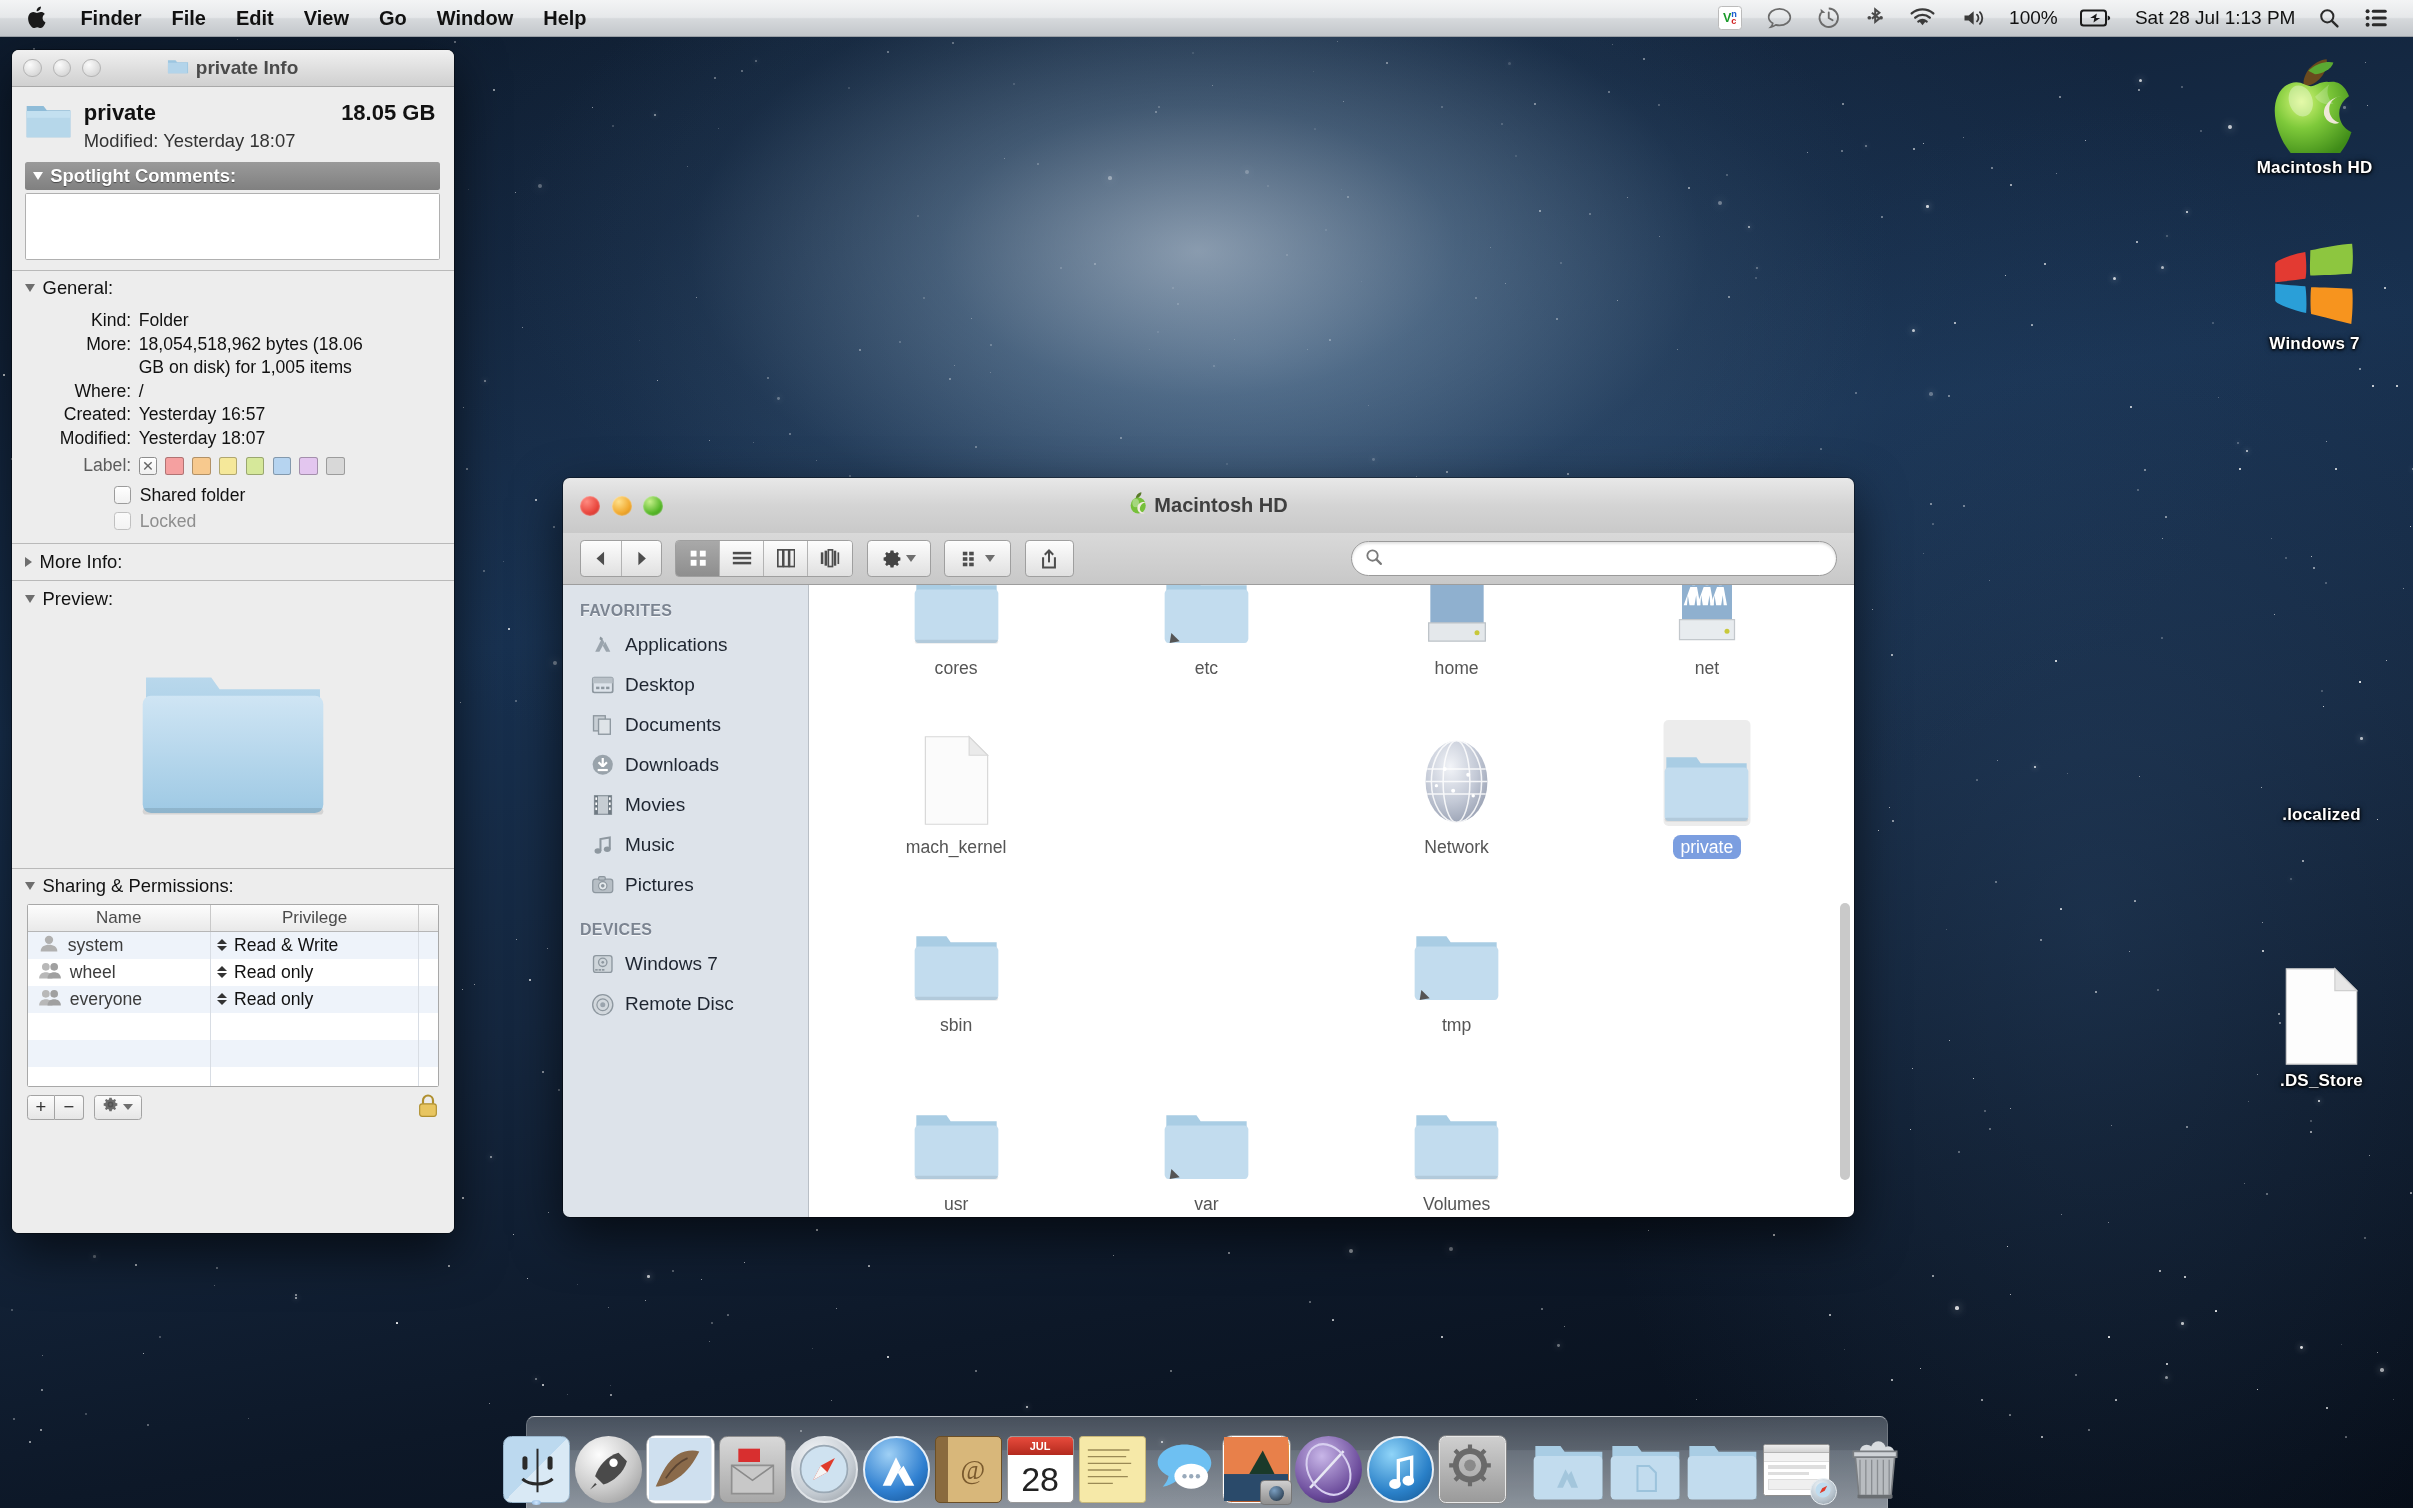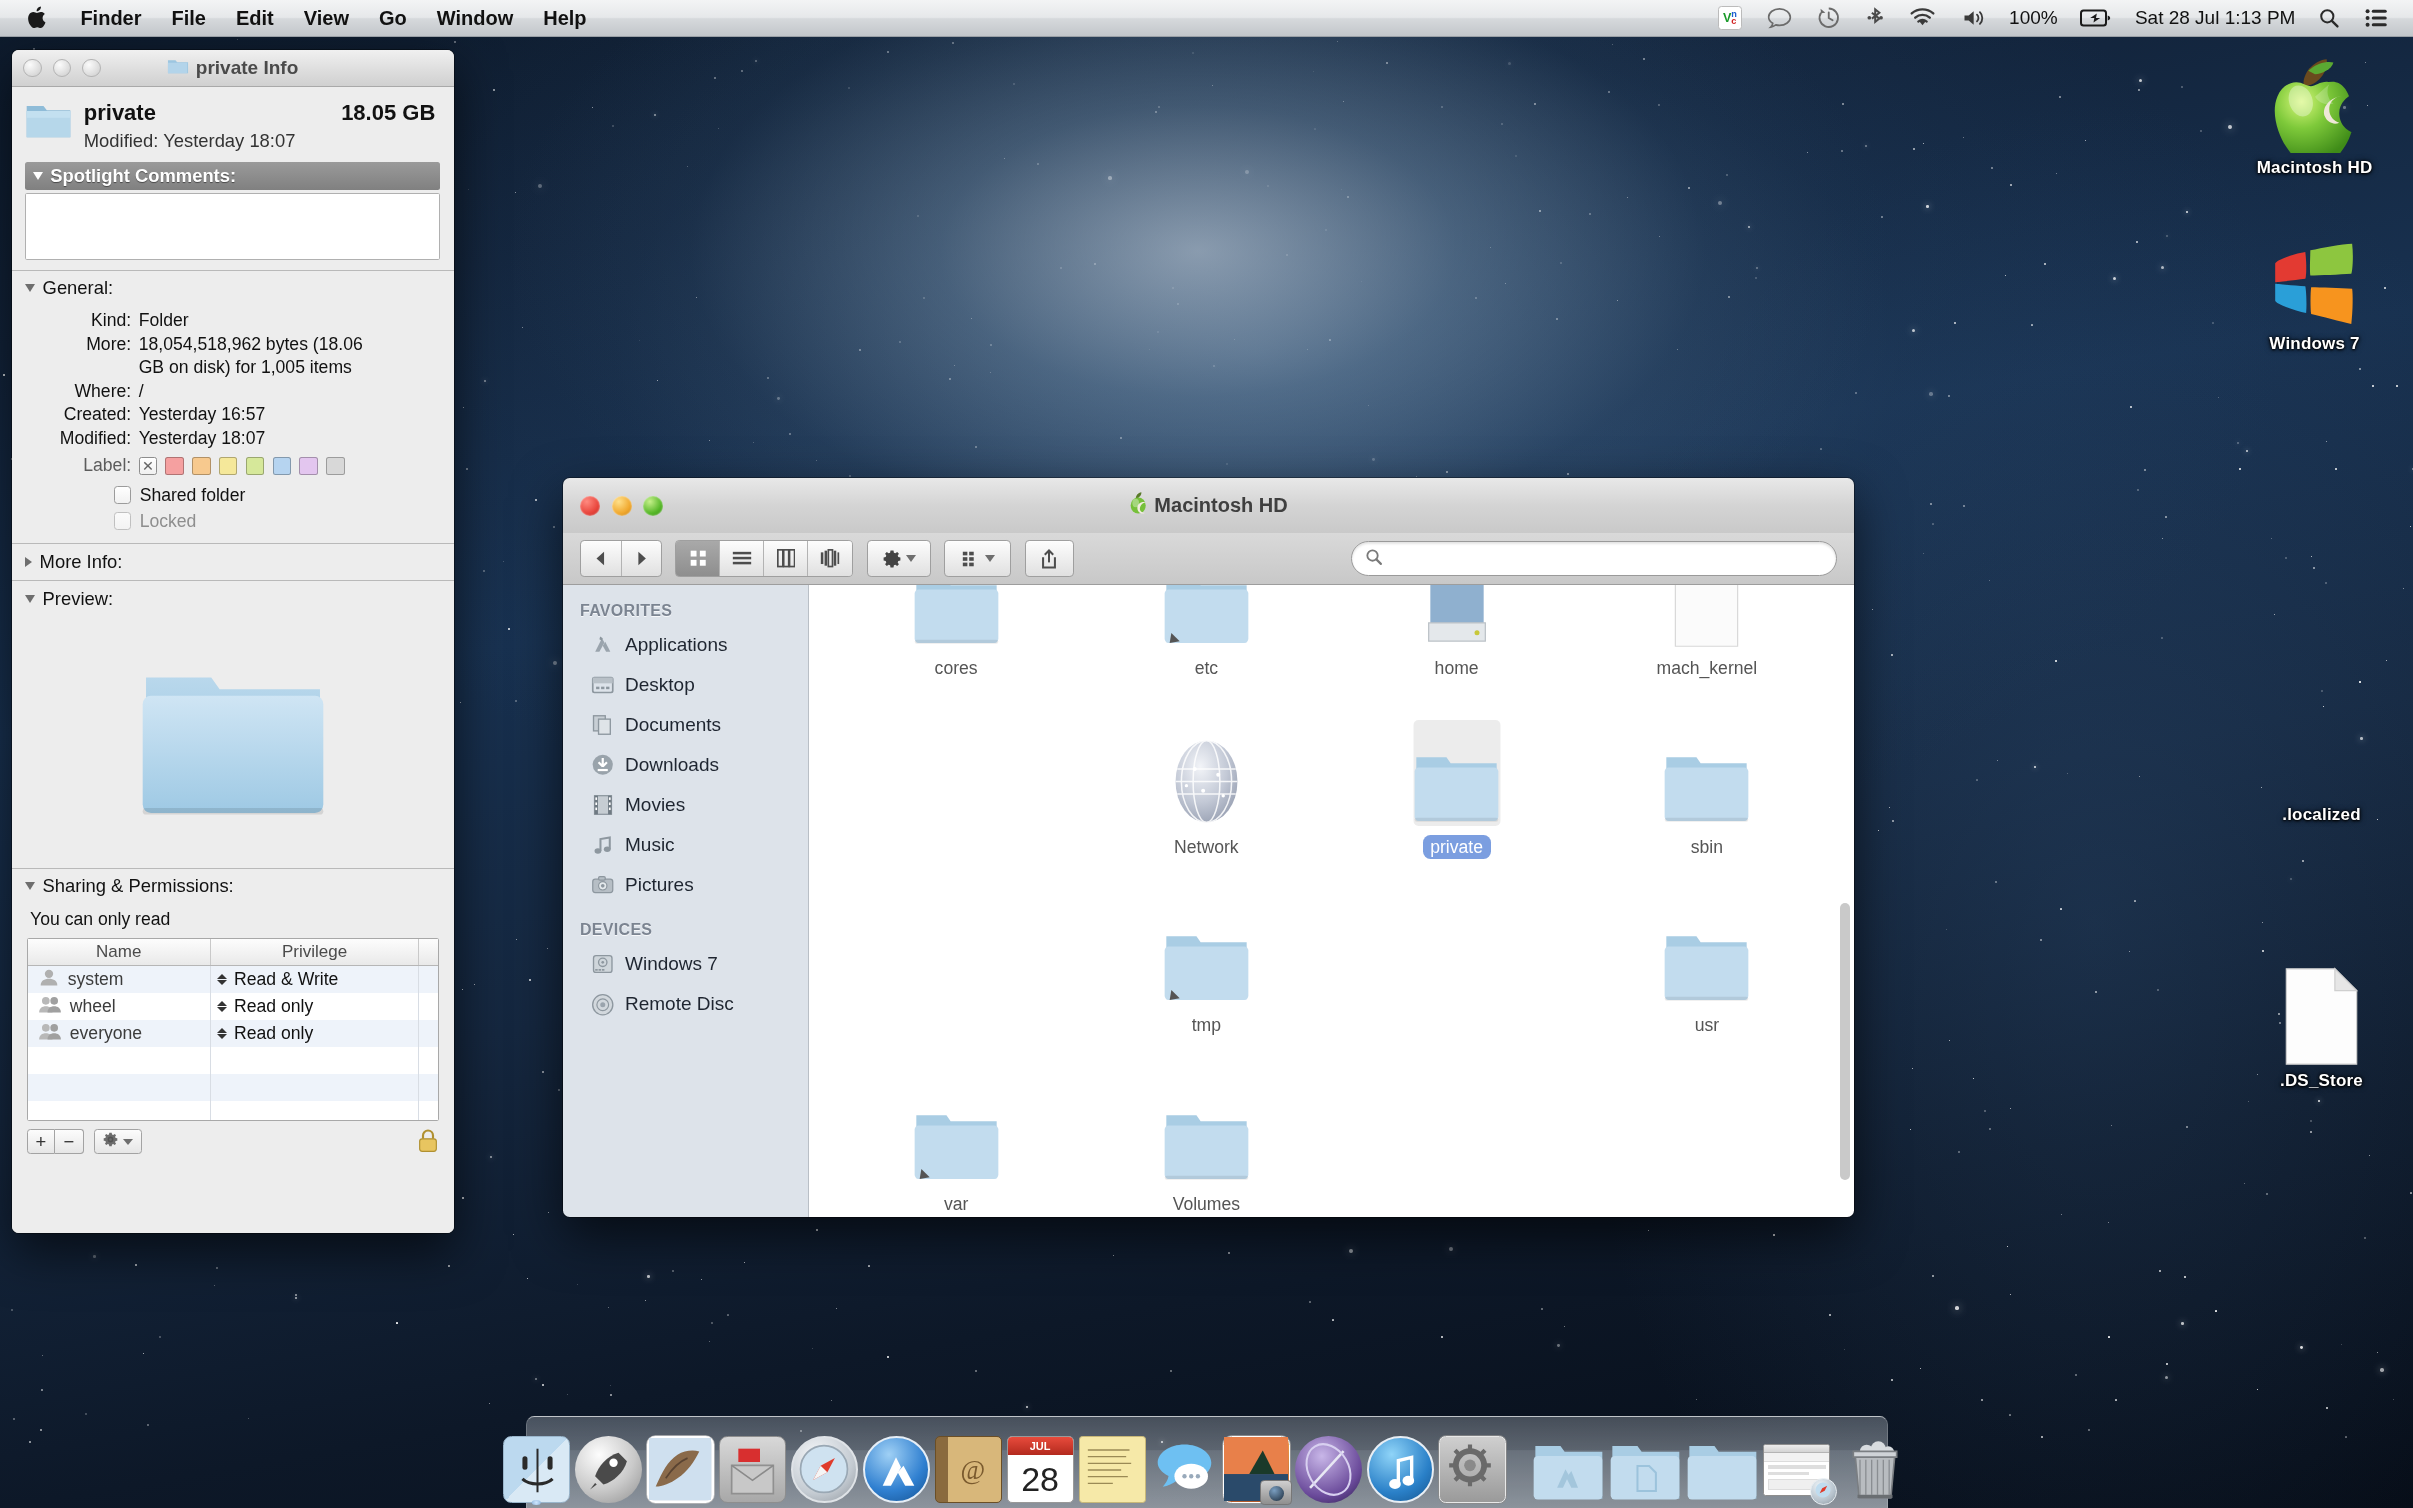--- a/index.html
+++ b/index.html
@@ -1121,21 +1121,20 @@
           <rect x="8" y="178" width="216" height="8" rx="4" fill="rgba(0,0,0,.10)"></rect>
         </svg>
       </div>
     </div>
     <div class="hr" style="margin-top:0;"></div>
 
     <div class="sec-head">
       <span class="tri open"></span>
       <span>Sharing &amp; Permissions:</span>
     </div>
-    <div class="perm-note">You can only read</div>
     <div class="perm-table">
       <div class="perm-thead">
         <div class="perm-th name">Name</div>
         <div class="perm-th priv">Privilege</div>
         <div class="perm-th pad"></div>
       </div>
       <div class="perm-row">
         <div class="perm-name">
           <span>
             <svg width="20" height="18.4" viewBox="0 0 24 22">
@@ -1480,20 +1479,35 @@
           <div class="ico">
             <svg width="80" height="77" viewBox="0 0 96 92">
                 <path d="M16 6h64v58H16z" fill="#8fb0cf"></path>
                 <path d="M14 62h68v22H14z" fill="#e4e8eb" stroke="#bcc2c7" stroke-width="1.5"></path>
                 <circle cx="72" cy="74" r="3" fill="#c8c83a"></circle>
               </svg>
           </div>
           <div class="nm">home</div>
         </div>
 
+        <div class="cell">
+          <div class="ico">
+            <svg width="80" height="92" viewBox="0 0 96 110">
+                <path d="M18 6h60v72H18z" fill="#8fb0cf"></path>
+                <g fill="#fff">
+                  <path d="M32 26a4.5 4.5 0 1 1 0 9 4.5 4.5 0 0 1 0-9zM28 37h8l4 22h-4l-1-12-2 12h-6l-2-12-1 12h-4z"></path>
+                  <path d="M48 26a4.5 4.5 0 1 1 0 9 4.5 4.5 0 0 1 0-9zM44 37h8l4 22h-4l-1-12-2 12h-6l-2-12-1 12h-4z"></path>
+                  <path d="M64 26a4.5 4.5 0 1 1 0 9 4.5 4.5 0 0 1 0-9zM60 37h8l4 22h-4l-1-12-2 12h-6l-2-12-1 12h-4z"></path>
+                </g>
+                <path d="M15 76h66v24H15z" fill="#e8ecef" stroke="#c3c8cc" stroke-width="1.5"></path>
+                <circle cx="72" cy="90" r="3" fill="#c8c83a"></circle>
+              </svg>
+          </div>
+          <div class="nm">net</div>
+        </div>
         <div class="cell">
           <div class="ico">
             <svg width="69" height="91" viewBox="0 0 82 108">
                 <path d="M4 2h52l22 22v82H4z" fill="#fbfbfb" stroke="#d8d8d8" stroke-width="1.4"></path>
                 <path d="M56 2l22 22H56z" fill="#eaeaea" stroke="#d8d8d8" stroke-width="1.4"></path>
               </svg>
           </div>
           <div class="nm">mach_kernel</div>
         </div>
         <div class="cell">

